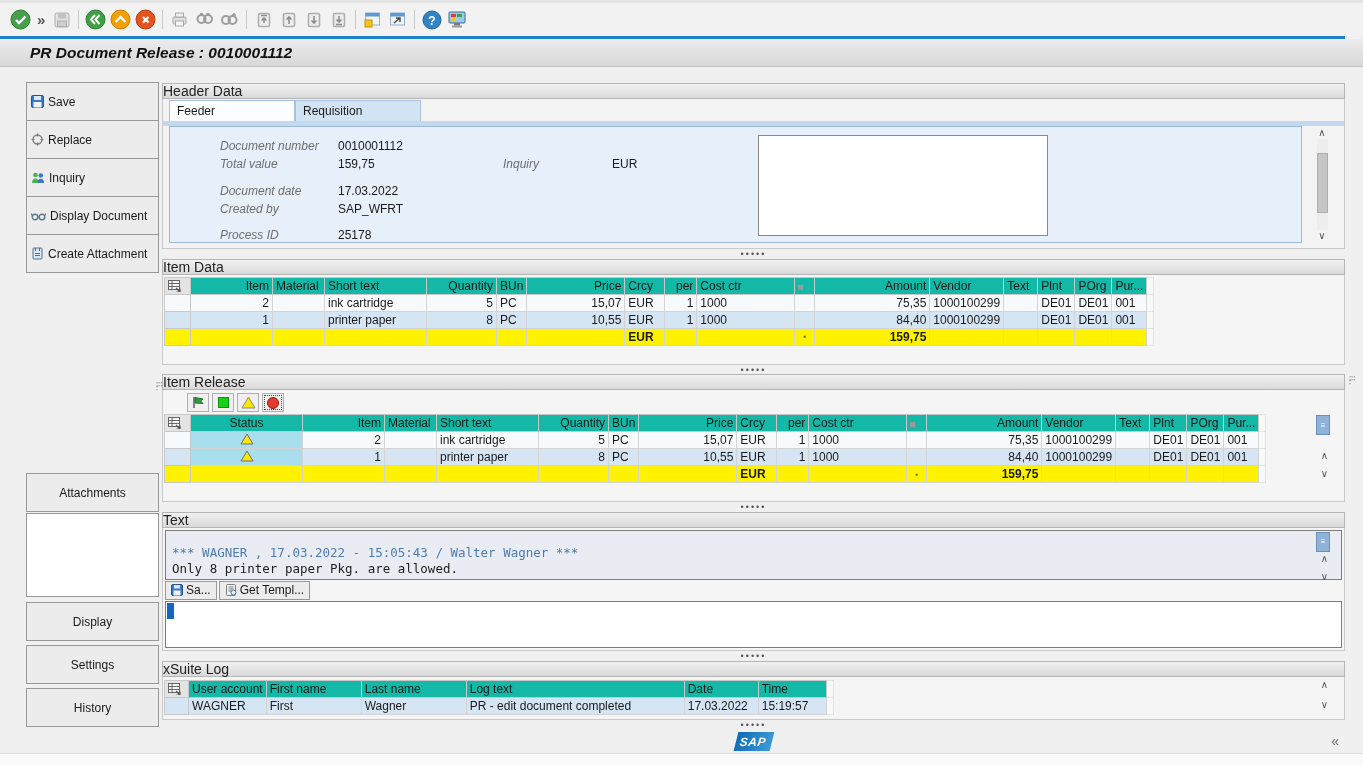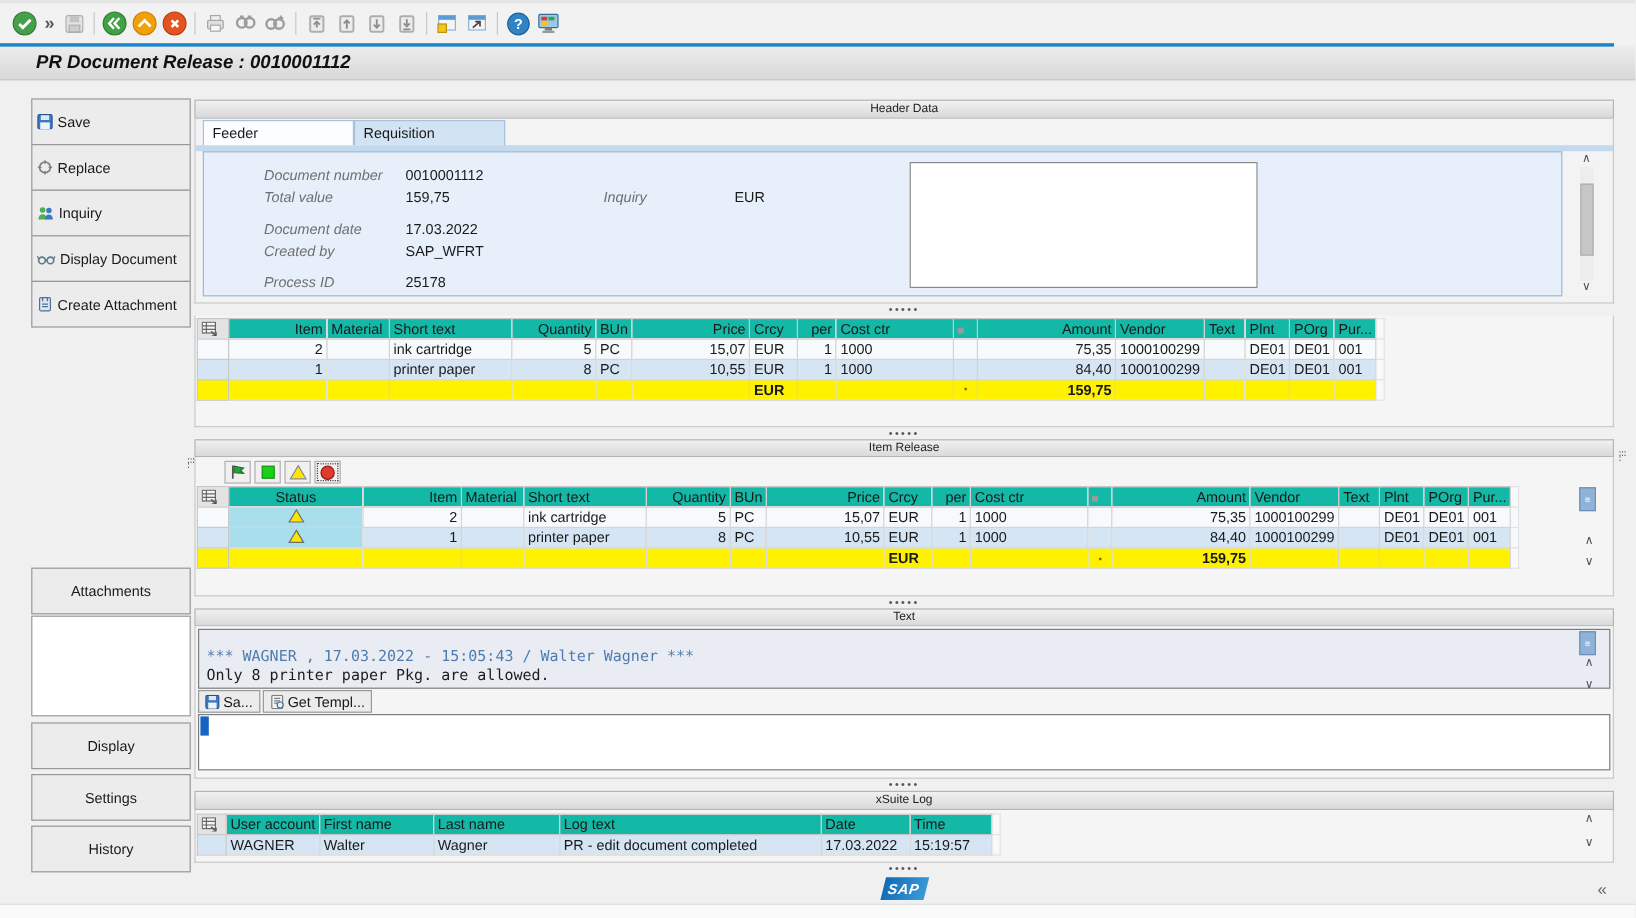--- a/index.html
+++ b/index.html
@@ -24,21 +24,21 @@
   .sidebar { width:162px; padding:16px 3px 26px 26px; display:flex; flex-direction:column; }
   .sb-btn { height:39px; margin-top:-1px; border:1px solid #989898; background:#ececec;
     display:flex; align-items:center; gap:4px; padding:0 4px; white-space:nowrap; overflow:hidden; }
   .sb-btn.center { justify-content:center; }
   .sb-spacer { height:201px; }
   .attach-box { flex:1; background:#ffffff; border:1px solid #989898; margin:1px 0 6px 0; }
   .sb-gap { height:5px; }
 
   .content { flex:1; margin-right:18px; display:flex; flex-direction:column; padding-top:16px; position:relative; }
   .sec-cap { height:16px; background:linear-gradient(#f1f1f1,#d9d9d9); border:1px solid #b5b5b5;
-    display:flex; align-items:center; justify-content:center; font-size:10px; color:#222; }
+    display:flex; align-items:center; justify-content:flex-start; font-size:14px; color:#222; }
   .grip { height:10px; display:flex; align-items:center; justify-content:center; }
   .grip span { font-size:9px; letter-spacing:2px; color:#555; line-height:4px; }
   .section { border:1px solid #c9c9c9; border-top:none; background:#f5f5f5; position:relative; }
 
   
   .hd-body { height:158px; position:relative; background:#f3f3f3; }
   .tabs { display:flex; align-items:flex-end; padding-left:6px; height:22px; }
   .tab { width:126px; height:21px; border:1px solid #a9c0da; border-bottom:none; background:#fbfdfe;
     display:flex; align-items:center; padding-left:7px; }
   .tab.active { background:#d2e4f4; }
@@ -336,20 +336,23 @@
             <div class="vs-thumb"></div>
           </div>
         <div class="vs-arrow">∨</div>
       </div>
     </div>
 
     <div class="grip">
         <span>•••••</span>
       </div>
 
+    <div class="sec-cap">
+      <span>Item Data</span>
+    </div>
     <div class="section" style="height:95px;">
       <div class="tbl-wrap">
       <table>
         <colgroup>
           <col style="width:26px">
               <col style="width:82px">
               <col style="width:52px">
               <col style="width:102px">
           <col style="width:70px">
               <col style="width:30px">
@@ -694,21 +697,21 @@
           <th>First name</th>
           <th>Last name</th>
           <th>Log text</th>
           <th>Date</th>
           <th>Time</th>
           <th class="filler"></th>
         </tr>
         <tr class="r1">
           <td class="sel"></td>
           <td>WAGNER</td>
-          <td>Walter</td>
+          <td>First</td>
           <td>Wagner</td>
           <td>PR - edit document completed</td>
           <td>17.03.2022</td>
           <td>15:19:57</td>
           <td class="filler"></td>
         </tr>
       </tbody>
           </table>
       </div>
       <div class="mini-arrows" style="top:3px; gap:10px;">

